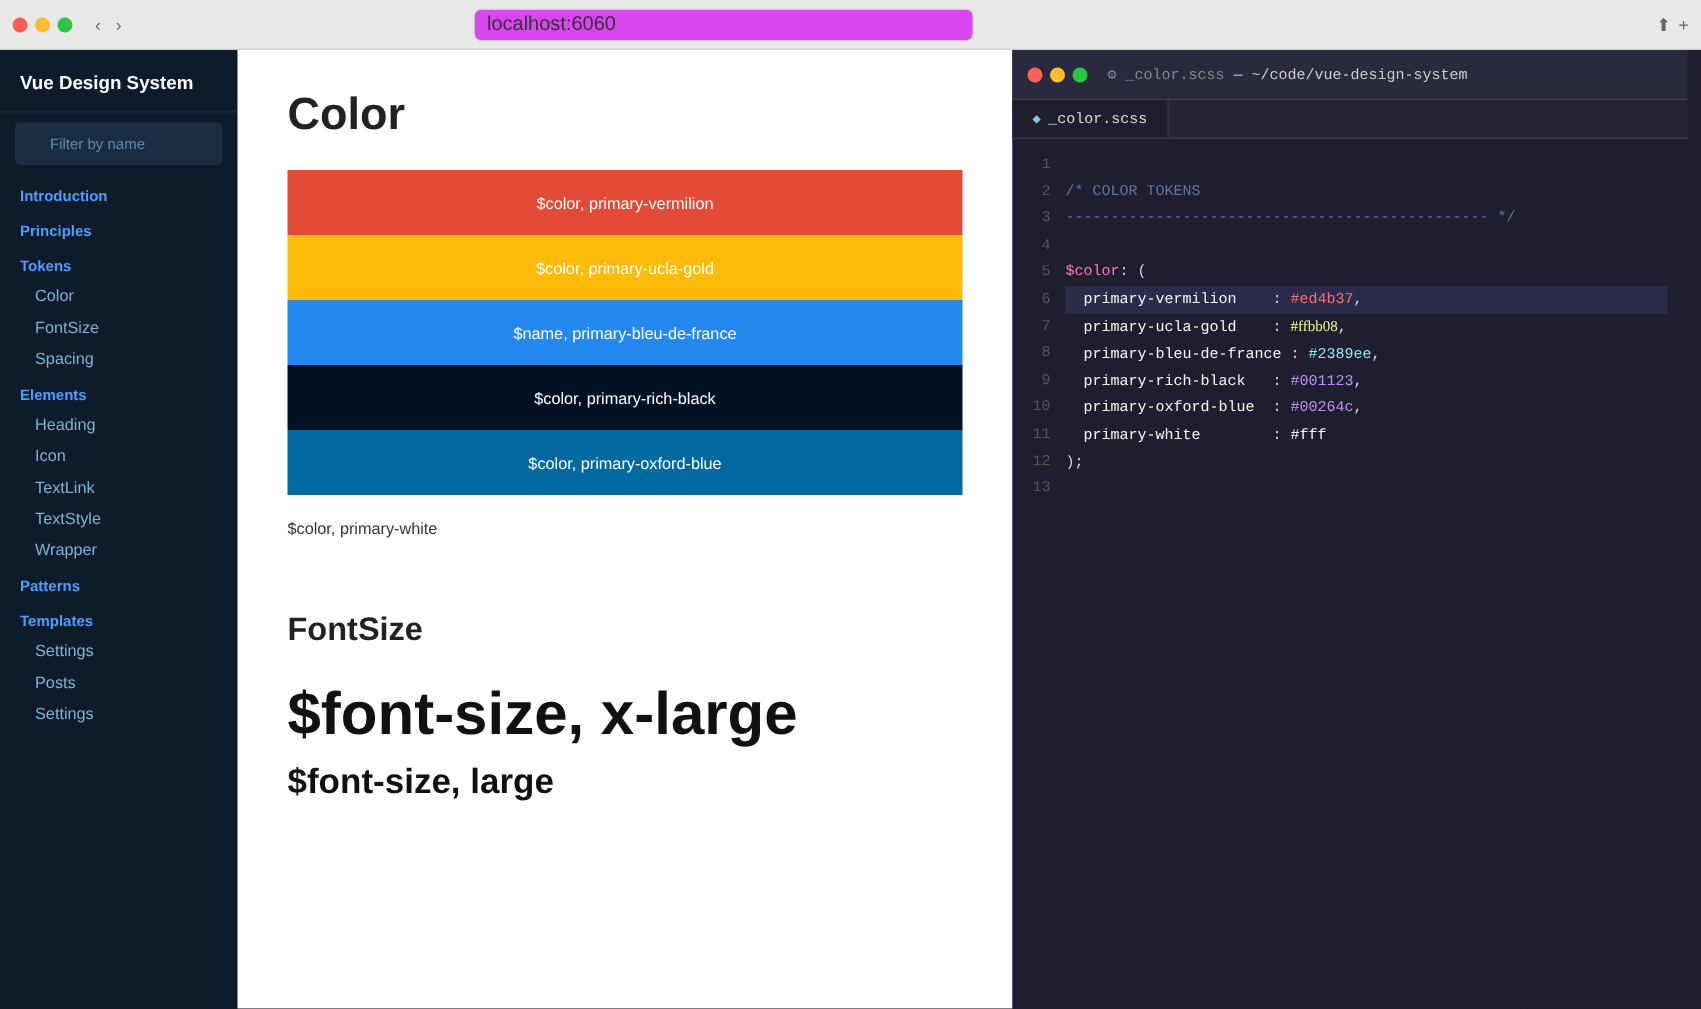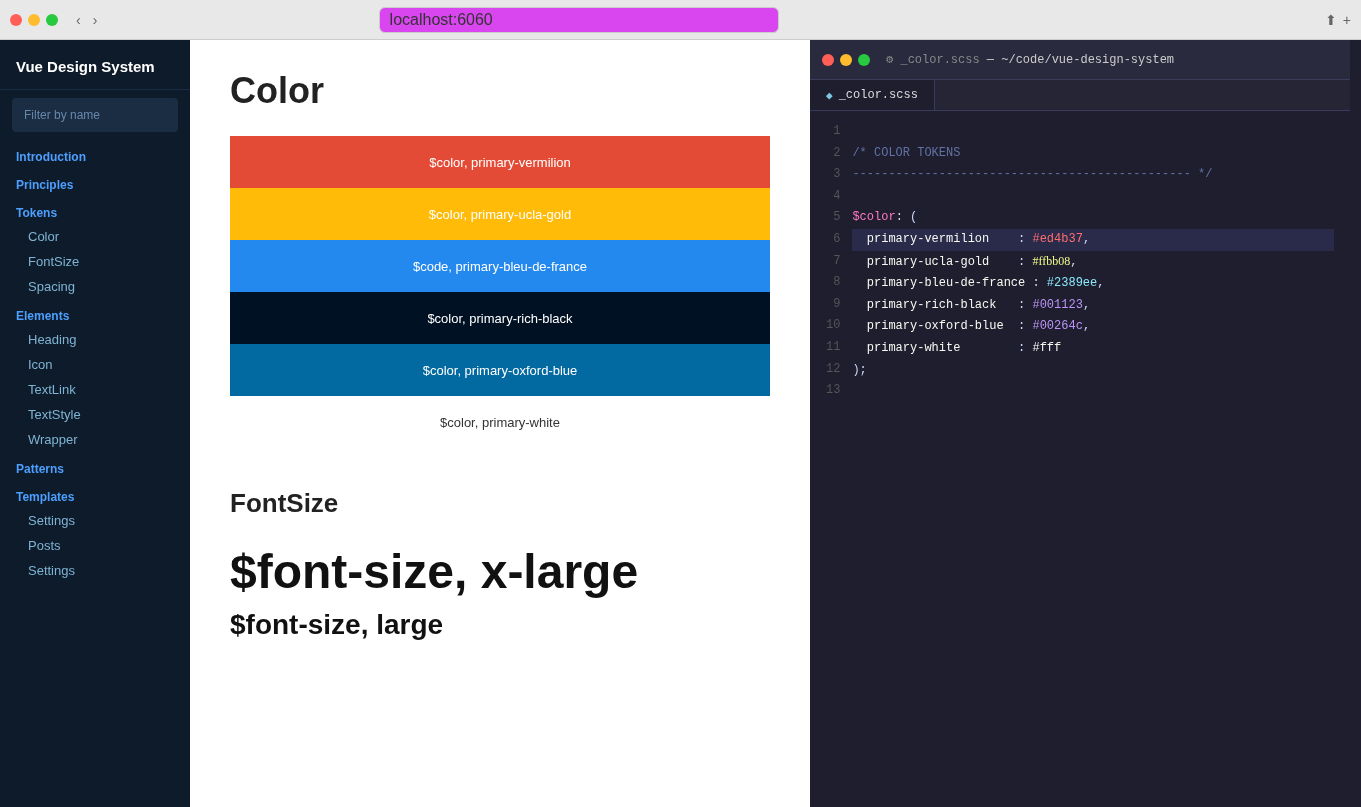--- a/index.html
+++ b/index.html
@@ -55,21 +55,21 @@
       overflow-y: auto;
     }
     .sidebar-title {
       font-size: 15px;
       font-weight: 700;
       color: white;
       padding: 18px 16px 14px;
       border-bottom: 1px solid #1a2d42;
     }
     .sidebar-filter {
-      padding: 10px 12px;
+      padding: 10px 28px;
       background: #1a2d42;
       border: none;
       color: #bef264;
       font-size: 12px;
       width: 100%;
       outline: none;
       border-radius: 4px;
       margin: 8px 12px;
       width: calc(100% - 24px);
     }
@@ -272,29 +272,29 @@
     <h1 class="page-title">Color</h1>
 
     <div class="color-swatches">
       <div class="swatch" style="background:#e34b37;">
         <span>$color, primary-vermilion</span>
       </div>
       <div class="swatch" style="background:#ffbb08;">
         <span>$color, primary-ucla-gold</span>
       </div>
       <div class="swatch" style="background:#2389ee;">
-        <span>$code, primary-bleu-de-france</span>
+        <span>$name, primary-bleu-de-france</span>
       </div>
       <div class="swatch" style="background:#001123;">
         <span>$color, primary-rich-black</span>
       </div>
       <div class="swatch" style="background:#0369a1;">
         <span>$color, primary-oxford-blue</span>
       </div>
-      <div class="swatch white-text" style="background:#ffffff; height:52px; display:flex; align-items:center; justify-content:center;">
+      <div class="swatch white-text" style="background:#ffffff; height:52px; display:flex; align-items:center; justify-content:flex-start;">
         <span>$color, primary-white</span>
       </div>
     </div>
 
     <h2 class="section-title">FontSize</h2>
 
     <div class="font-x-large">$font-size, x-large</div>
     <div class="font-large">$font-size, large</div>
 
   </div>

